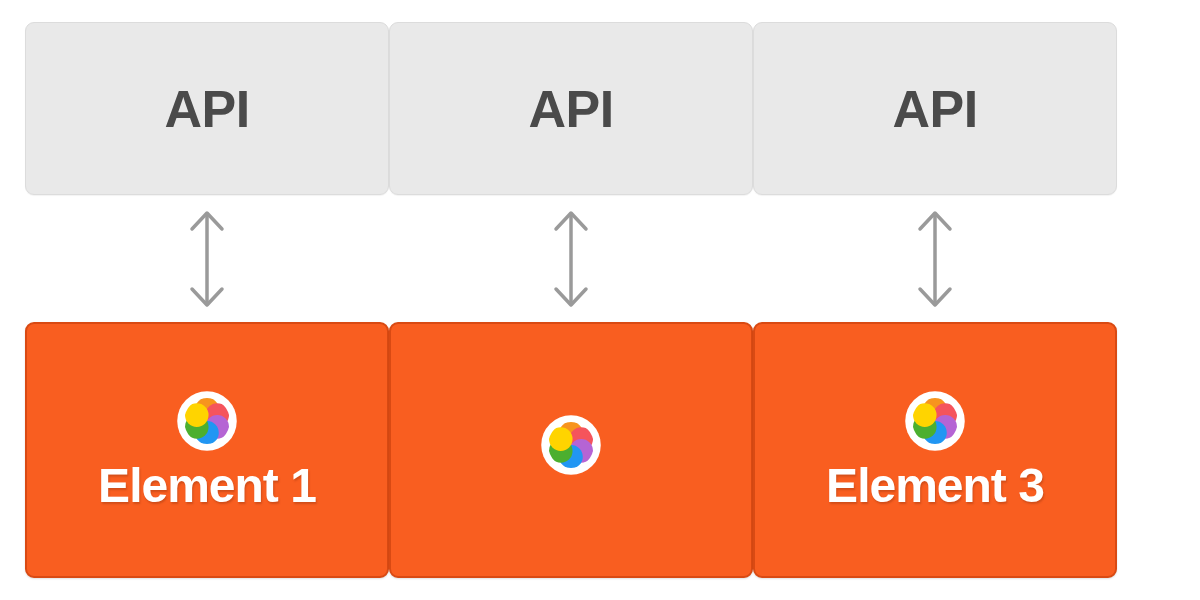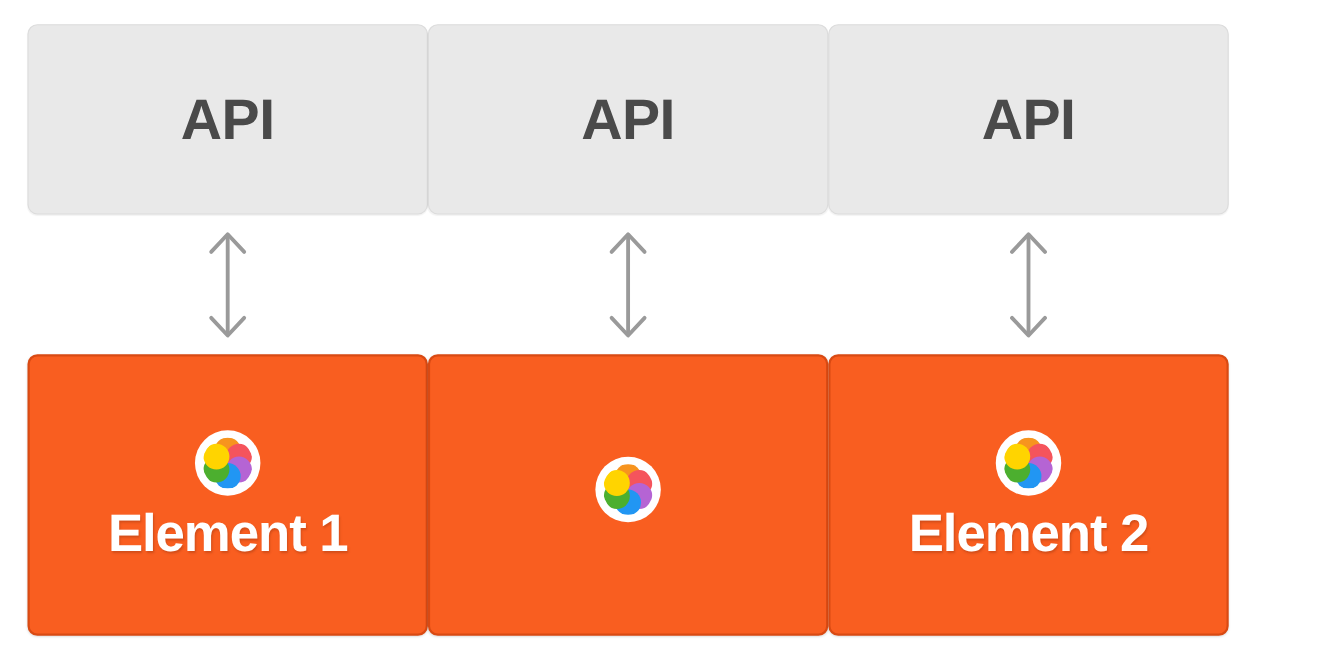--- a/index.html
+++ b/index.html
@@ -201,17 +201,17 @@
         <circle cx="50" cy="50" r="48" fill="#ffffff"></circle>
         <g clip-path="url(#ring-clip-3)">
           <circle cx="50" cy="31" r="19" fill="#f7941e"></circle>
           <circle cx="66.5" cy="40.5" r="19" fill="#f5545c"></circle>
           <circle cx="66.5" cy="59.5" r="19" fill="#b564d4"></circle>
           <circle cx="50" cy="69" r="19" fill="#2196f3"></circle>
           <circle cx="33.5" cy="59.5" r="19" fill="#4caf2f"></circle>
           <circle cx="33.5" cy="40.5" r="19" fill="#ffd400"></circle>
         </g>
       </svg>
-      <span class="element-label">Element 2</span>
+      <span class="element-label">Element 3</span>
     </div>
   </div>
 
 </div>
 
 </body></html>

